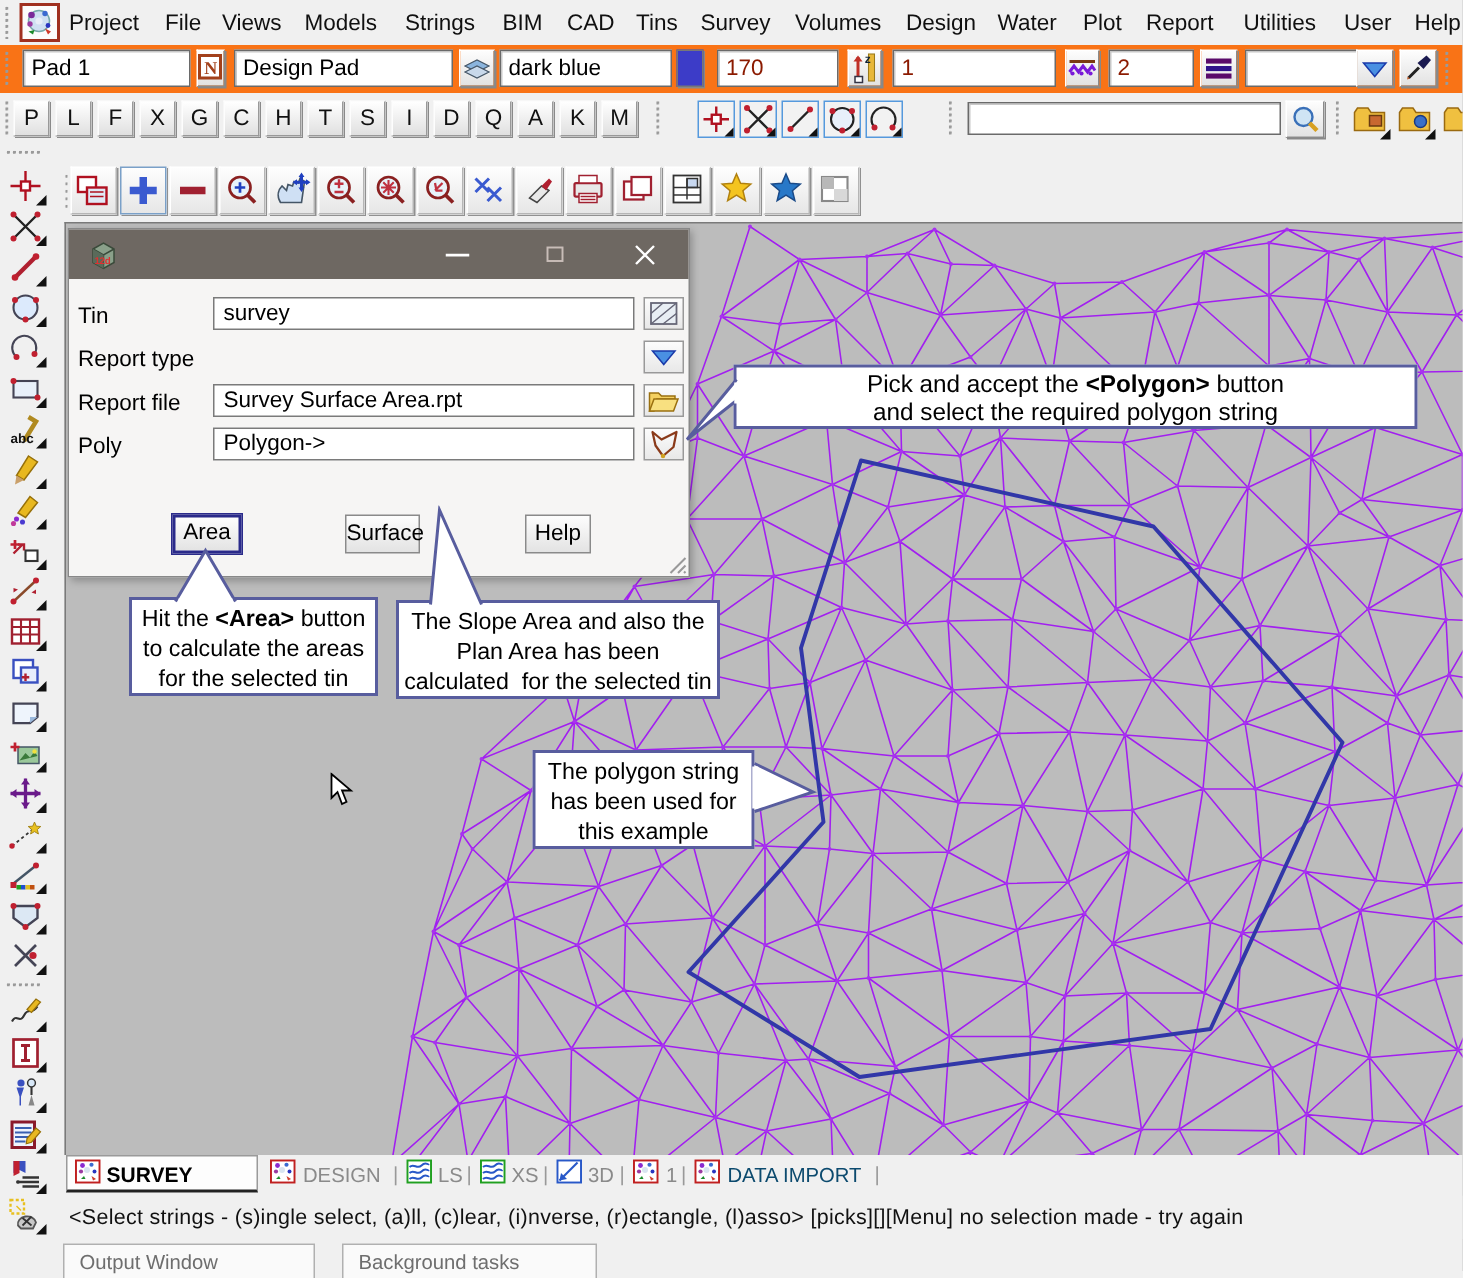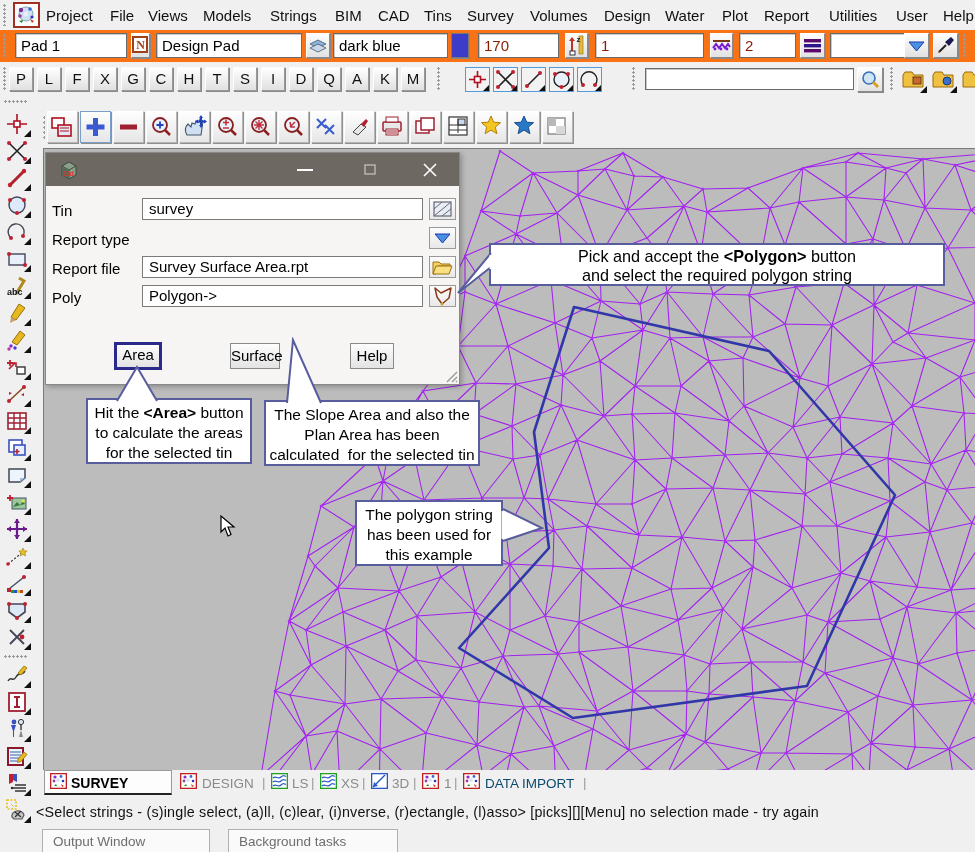--- a/index.html
+++ b/index.html
@@ -36,21 +36,21 @@
 #dlg { position:absolute; left:45px; top:152px; width:415px; height:233px; background:#f6f5f4; border:1px solid #888; box-shadow:2px 2px 5px rgba(0,0,0,0.25); }
 #dlgtitle { position:absolute; left:0; top:0; width:100%; height:33px; background:#6e6862; color:#fff; font-size:15px; letter-spacing:-0.2px; line-height:33px; }
 .dfield { position:absolute; left:96px; width:281px; height:22px; background:#fff; border:1px solid #7a7a7a; font-size:15px; padding:1px 0 0 6px; color:#000; }
 .dlabel { position:absolute; left:6px; font-size:15px; color:#000; }
 .dbtn { position:absolute; left:383px; width:27px; height:22px; background:linear-gradient(#fcfcfc,#e8e8e8); border:1px solid #999; }
 .button { position:absolute; height:26px; background:linear-gradient(#fdfdfd,#e3e3e3); border:1px solid #8a8a8a; font-size:15px; text-align:center; font-family:"Liberation Sans",sans-serif; color:#000; }
 
 .callout { position:absolute; background:#fff; border:2px solid #585d9e; font-size:15.5px; color:#000; text-align:center; z-index:30; }
 
 #tabbar { position:absolute; left:43px; top:770px; width:932px; height:27px; background:#f0f0f0; font-size:13.5px; }
-#statusbar { position:absolute; left:34px; top:797px; width:932px; height:29px; background:#f0f0f0; font-size:14.3px; letter-spacing:0.2px; color:#111; }
+#statusbar { position:absolute; left:44px; top:797px; width:932px; height:29px; background:#f0f0f0; font-size:14.3px; letter-spacing:0.2px; color:#111; }
 #bottombar { position:absolute; left:0px; top:826px; width:975px; height:26px; background:#f0f0f0; }
 .btab { position:absolute; top:3px; height:26px; background:#fafafa; border:1px solid #b0b0b0; color:#6e6e6e; font-size:13.5px; padding:4px 10px 0 10px; }
 </style>
 </head>
 <body>
 
 <div id="menubar">
   <div class="grip" style="left:3px;top:4px;height:22px;"></div>
   <div id="appicon"><svg width="23" height="22" viewBox="0 0 23 22">
         <circle cx="11" cy="10" r="7" fill="#cfe0f2" stroke="#7aa" stroke-width="1"></circle>

